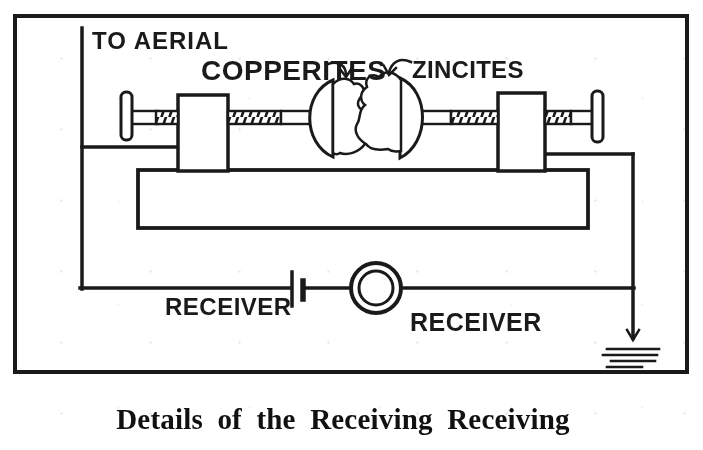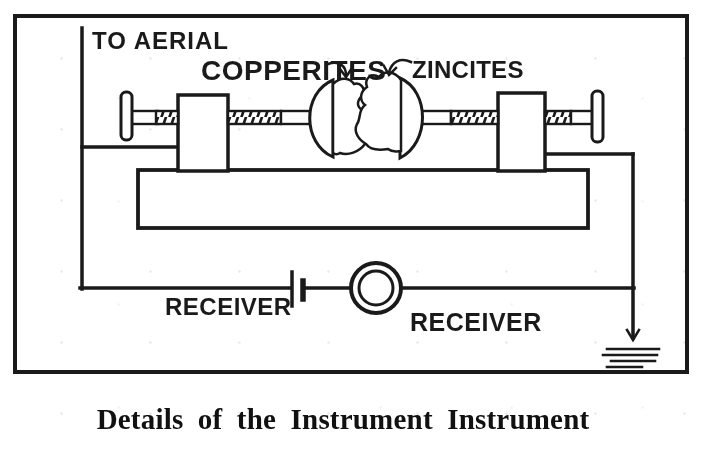--- a/index.html
+++ b/index.html
@@ -120,14 +120,14 @@
       <circle cx="376" cy="288" r="17" stroke-width="3"></circle>
     </g>
   </svg>
 
   <div class="lbl lbl-aerial">TO AERIAL</div>
   <div class="lbl lbl-copperites">COPPERITES</div>
   <div class="lbl lbl-zincites">ZINCITES</div>
   <div class="lbl lbl-battery">RECEIVER</div>
   <div class="lbl lbl-receiver">RECEIVER</div>
 
-  <div class="caption">Details of the Instrument Instrument</div>
+  <div class="caption">Details of the Receiving Receiving</div>
 </div>
 
 </body></html>

